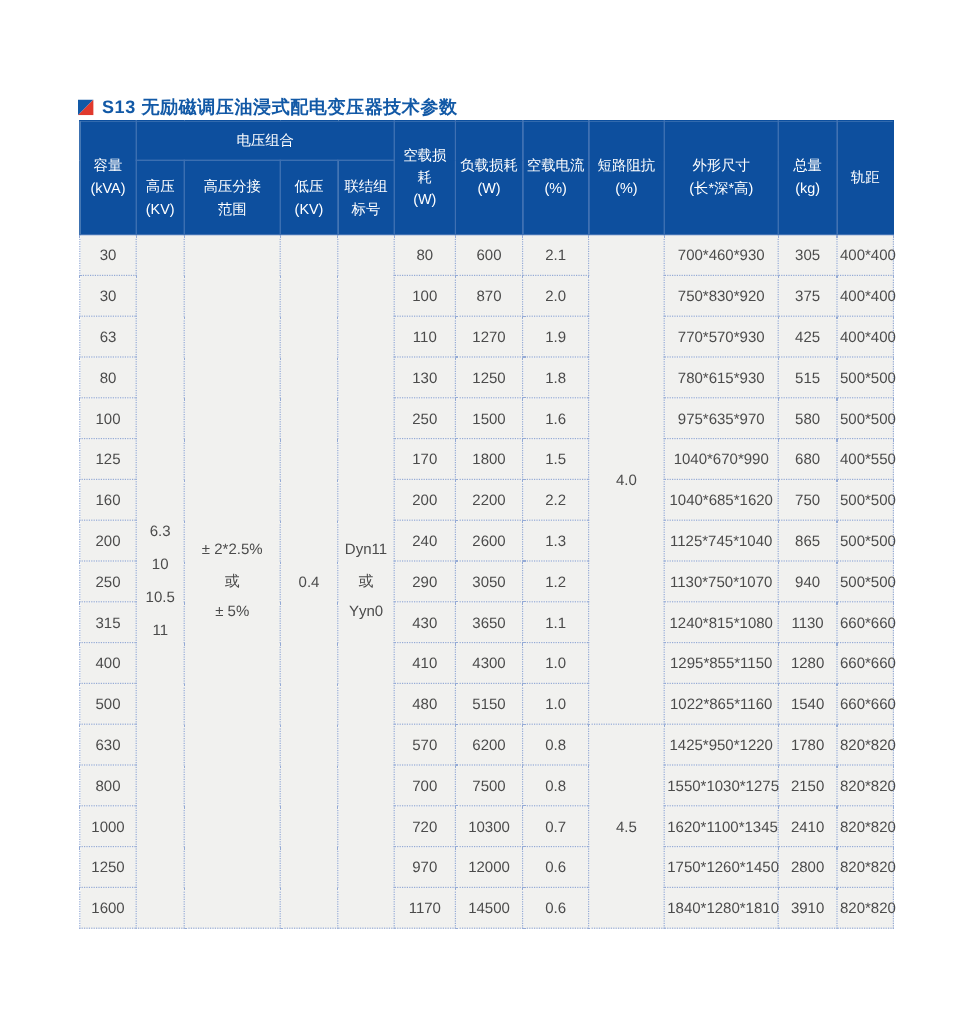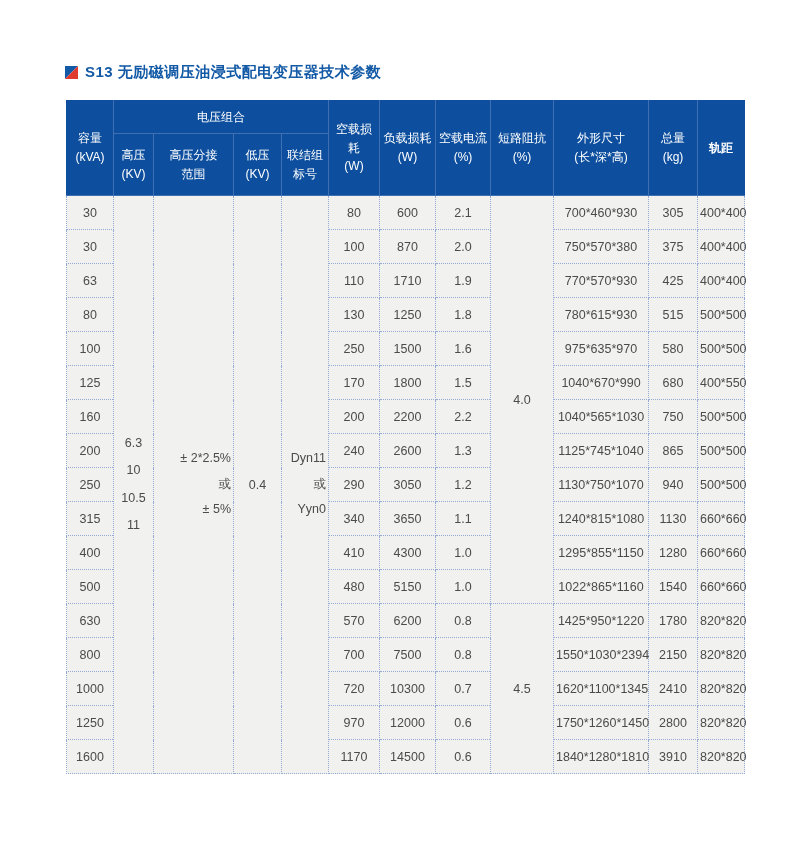--- a/index.html
+++ b/index.html
@@ -11,21 +11,21 @@
   .page {
     position: relative;
     width: 800px;
     height: 851px;
     background: #ffffff;
     overflow: hidden;
   }
   .title-row {
     position: absolute;
     left: 65px;
-    top: 63px;
+    top: 80px;
     display: flex;
     align-items: center;
     gap: 7px;
   }
   .title-icon {
     width: 13px;
     height: 13px;
     display: inline-block;
     flex: 0 0 auto;
   }
@@ -55,34 +55,34 @@
     border: 1px solid #3f70b2;
     white-space: pre-line;
     line-height: 1.55;
     padding: 0 2px;
   }
   .spec-table thead tr.group-row th { height: 32px; }
   .spec-table thead tr.sub-row th { height: 61px; }
   
   .spec-table thead tr.group-row th { border-top-color: #0d4f9e; }
   .spec-table thead th.edge-left { border-left-color: #0d4f9e; }
-  .spec-table thead th.edge-right { border-right-color: #0d4f9e; font-weight: bold; }
+  .spec-table thead th.edge-right { border-right-color: #0d4f9e; }
   .spec-table td {
     background: #f1f1ef;
     color: #4b4b4b;
     font-size: 12.5px;
     text-align: center;
     vertical-align: middle;
     border: 1px dotted #94aad5;
     height: 33px;
     white-space: pre-line;
     padding: 0 2px;
   }
   .spec-table td.merged-hv   { line-height: 2.2; margin-left: 28px; }
-  .spec-table td.merged-mid  { line-height: 2.05; text-align: right; }
+  .spec-table td.merged-mid  { line-height: 2.05; }
 </style>
 </head>
 <body>
 
 <div class="page">
 
   <div class="title-row">
     <svg class="title-icon" viewBox="0 0 13 13">
       <polygon points="0,0 13,0 0,13" fill="#1259a6"></polygon>
       <polygon points="13,0 13,13 0,13" fill="#e0392d"></polygon>
@@ -155,28 +155,28 @@
           <td rowspan="12">4.0</td>
           <td>700*460*930</td>
           <td>305</td>
           <td>400*400</td>
         </tr>
         <tr>
           <td>30</td>
           <td>100</td>
           <td>870</td>
           <td>2.0</td>
-          <td>750*570*380</td>
+          <td>750*830*920</td>
           <td>375</td>
           <td>400*400</td>
         </tr>
         <tr>
           <td>63</td>
           <td>110</td>
-          <td>1710</td>
+          <td>1270</td>
           <td>1.9</td>
           <td>770*570*930</td>
           <td>425</td>
           <td>400*400</td>
         </tr>
         <tr>
           <td>80</td>
           <td>130</td>
           <td>1250</td>
           <td>1.8</td>
@@ -200,21 +200,21 @@
           <td>1.5</td>
           <td>1040*670*990</td>
           <td>680</td>
           <td>400*550</td>
         </tr>
         <tr>
           <td>160</td>
           <td>200</td>
           <td>2200</td>
           <td>2.2</td>
-          <td>1040*565*1030</td>
+          <td>1040*685*1620</td>
           <td>750</td>
           <td>500*500</td>
         </tr>
         <tr>
           <td>200</td>
           <td>240</td>
           <td>2600</td>
           <td>1.3</td>
           <td>1125*745*1040</td>
           <td>865</td>
@@ -224,21 +224,21 @@
           <td>250</td>
           <td>290</td>
           <td>3050</td>
           <td>1.2</td>
           <td>1130*750*1070</td>
           <td>940</td>
           <td>500*500</td>
         </tr>
         <tr>
           <td>315</td>
-          <td>340</td>
+          <td>430</td>
           <td>3650</td>
           <td>1.1</td>
           <td>1240*815*1080</td>
           <td>1130</td>
           <td>660*660</td>
         </tr>
         <tr>
           <td>400</td>
           <td>410</td>
           <td>4300</td>
@@ -264,21 +264,21 @@
           <td rowspan="5">4.5</td>
           <td>1425*950*1220</td>
           <td>1780</td>
           <td>820*820</td>
         </tr>
         <tr>
           <td>800</td>
           <td>700</td>
           <td>7500</td>
           <td>0.8</td>
-          <td>1550*1030*2394</td>
+          <td>1550*1030*1275</td>
           <td>2150</td>
           <td>820*820</td>
         </tr>
         <tr>
           <td>1000</td>
           <td>720</td>
           <td>10300</td>
           <td>0.7</td>
           <td>1620*1100*1345</td>
           <td>2410</td>

